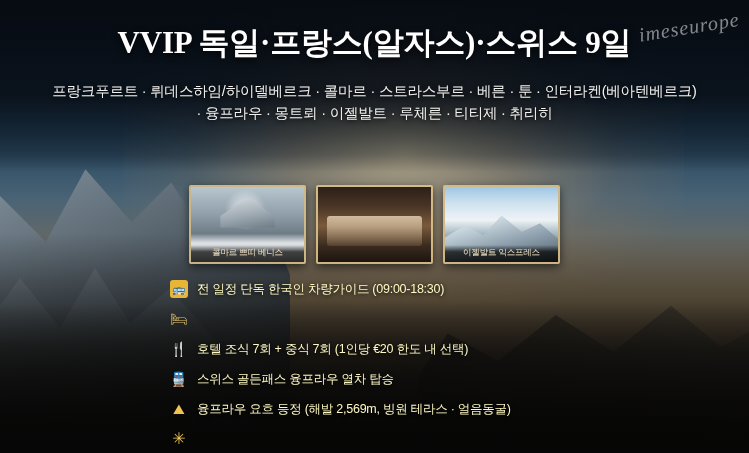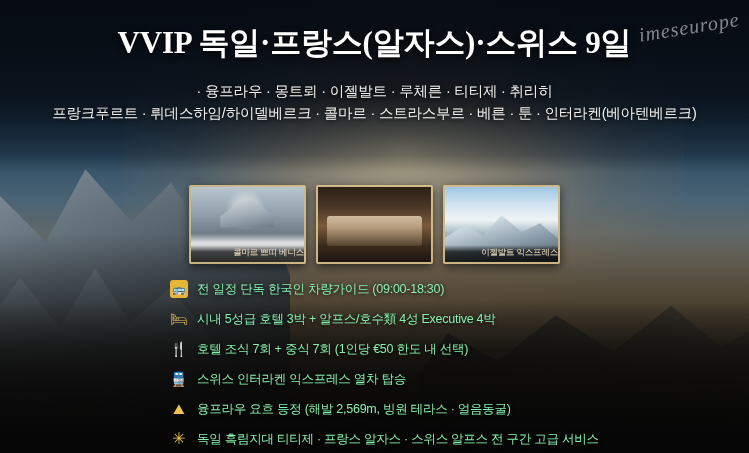--- a/index.html
+++ b/index.html
@@ -203,21 +203,21 @@
     height: 74%;
     background: linear-gradient(165deg, #f3f7fa 0%, #c8d6de 32%, #8ea0ad 62%, #4e5f6a 100%);
     clip-path: polygon(0% 100%, 0% 56%, 18% 34%, 34% 52%, 50% 16%, 68% 46%, 84% 30%, 100% 58%, 100% 100%);
   }
   .card-caption {
     position: absolute;
     left: 0;
     right: 0;
     bottom: 0;
     padding: 2px 0 3px;
-    text-align: right;
+    text-align: center;
     font-size: 8.5px;
     color: #f6e7c8;
     background: linear-gradient(to bottom, rgba(0,0,0,0.0), rgba(0,0,0,0.72) 40%, rgba(0,0,0,0.82));
     letter-spacing: -0.2px;
     white-space: nowrap;
   }
 
   
   .features {
     position: absolute;
@@ -237,21 +237,21 @@
     height: 18px;
     flex: 0 0 18px;
     display: flex;
     align-items: center;
     justify-content: center;
     font-size: 13px;
     line-height: 1;
   }
   .feature-text {
     font-size: 12.5px;
-    color: #86efac;
+    color: #fef9c3;
     letter-spacing: -0.25px;
     text-shadow: 0 1px 4px rgba(0,0,0,0.95);
     white-space: nowrap;
   }
   .ic-bus {
     border-radius: 3px;
     background: #e8b637;
     color: #3a2a06;
     font-size: 11px;
     font-weight: bold;
@@ -289,22 +289,22 @@
   <div class="bg-right-ridge"></div>
   <div class="bg-foreground"></div>
   <div class="bg-veil-top"></div>
   <div class="bg-veil-bottom"></div>
 
   <div class="watermark">imeseurope</div>
 
   <div class="header">
     <div class="title">VVIP 독일·프랑스(알자스)·스위스 9일</div>
     <div class="subtitle-wrap">
+      <div class="subtitle-line">프랑크푸르트 · 뤼데스하임/하이델베르크 · 콜마르 · 스트라스부르 · 베른 · 툰 · 인터라켄(베아텐베르크)</div>
       <div class="subtitle-line">· 융프라우 · 몽트뢰 · 이젤발트 · 루체른 · 티티제 · 취리히</div>
-      <div class="subtitle-line">프랑크푸르트 · 뤼데스하임/하이델베르크 · 콜마르 · 스트라스부르 · 베른 · 툰 · 인터라켄(베아텐베르크)</div>
     </div>
   </div>
 
   <div class="cards">
     <div class="card">
       <div class="card-photo photo-a"></div>
       <div class="card-caption">콜마르 쁘띠 베니스</div>
     </div>
     <div class="card">
       <div class="card-photo photo-b"></div>
@@ -317,38 +317,36 @@
 
   <div class="features">
 
     <div class="feature">
       <span class="feature-icon ic-bus">🚌</span>
       <span class="feature-text">전 일정 단독 한국인 차량가이드 (09:00-18:30)</span>
     </div>
 
     <div class="feature">
       <span class="feature-icon ic-bed">🛏</span>
-      <span class="feature-text">시내 5성급 호텔 3박 + 알프스/호수類 4성 Executive 4박</span>
     </div>
 
     <div class="feature">
       <span class="feature-icon ic-fork">🍴</span>
-      <span class="feature-text">호텔 조식 7회 + 중식 7회 (1인당 €50 한도 내 선택)</span>
+      <span class="feature-text">호텔 조식 7회 + 중식 7회 (1인당 €20 한도 내 선택)</span>
     </div>
 
     <div class="feature">
       <span class="feature-icon ic-train">🚆</span>
-      <span class="feature-text">스위스 인터라켄 익스프레스 열차 탑승</span>
+      <span class="feature-text">스위스 골든패스 융프라우 열차 탑승</span>
     </div>
 
     <div class="feature">
       <span class="feature-icon ic-peak">⛰</span>
       <span class="feature-text">융프라우 요흐 등정 (해발 2,569m, 빙원 테라스 · 얼음동굴)</span>
     </div>
 
     <div class="feature">
       <span class="feature-icon ic-star">✳</span>
-      <span class="feature-text">독일 흑림지대 티티제 · 프랑스 알자스 · 스위스 알프스 전 구간 고급 서비스</span>
     </div>
 
   </div>
 
 </div>
 
 </body></html>

